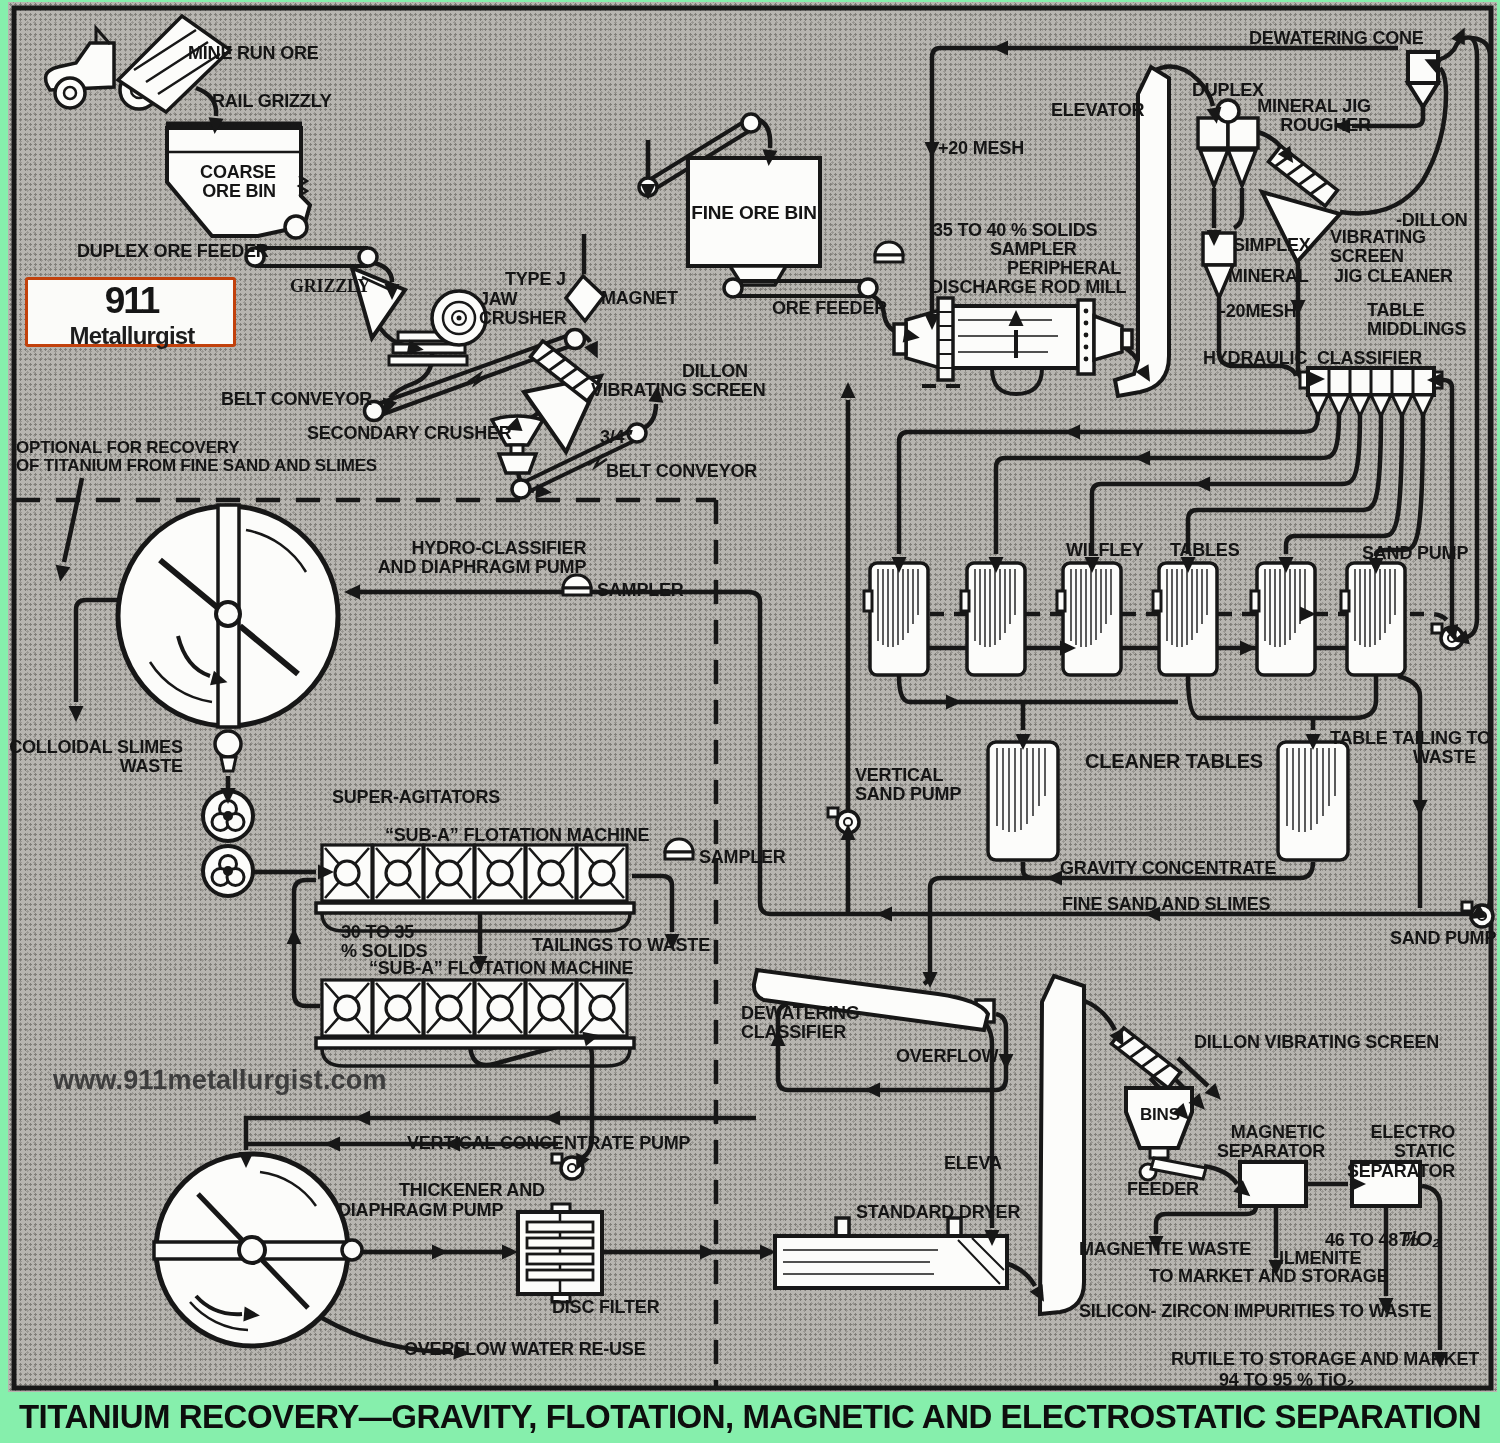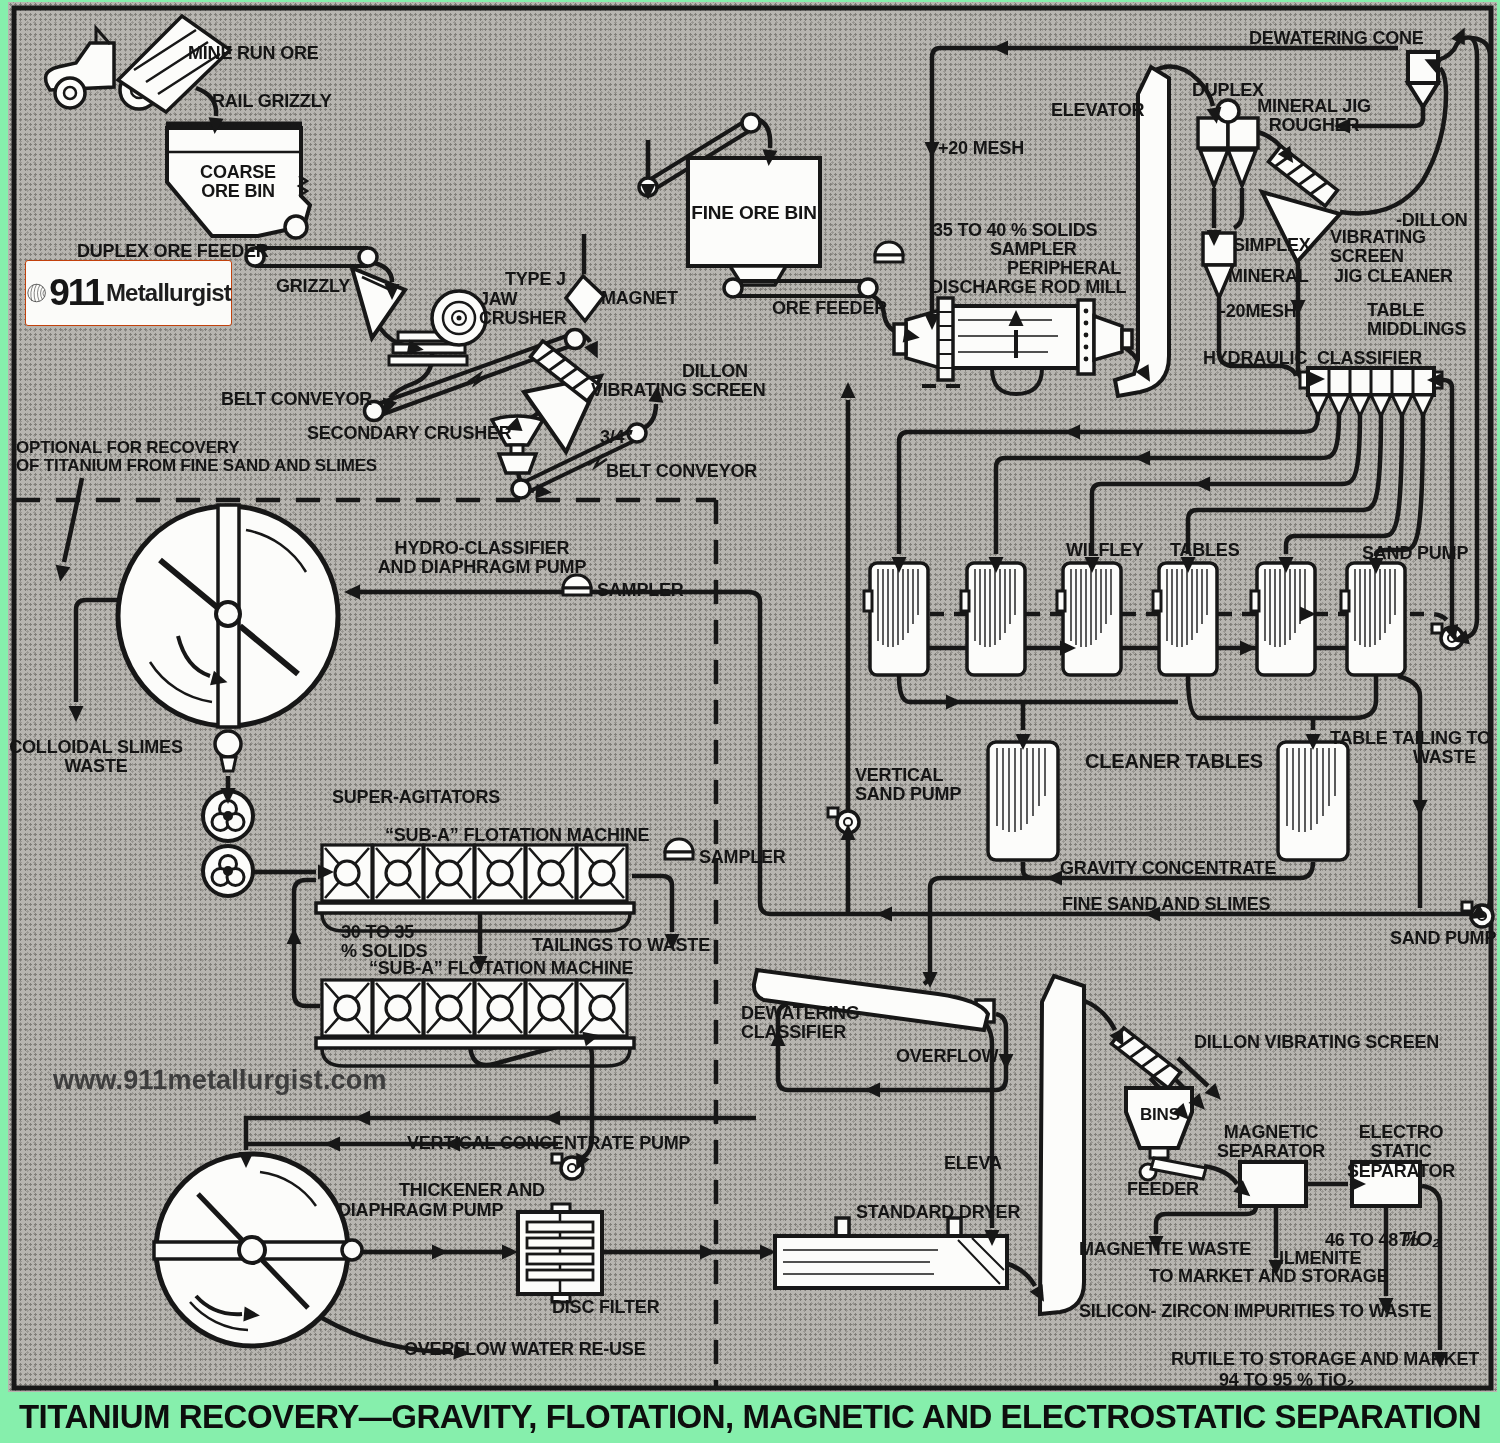--- a/index.html
+++ b/index.html
@@ -8,30 +8,30 @@
   
   #plate{position:absolute;left:8px;top:2px;width:1489px;height:1390px;
          background-color:#b7b5b0;
          background-image:radial-gradient(#807e79 1px,rgba(0,0,0,0) 1.35px),
                           radial-gradient(#9a9893 1px,rgba(0,0,0,0) 1.3px);
          background-size:5px 5px,7px 7px;background-position:0 0,2px 3px;}
   #flow-svg{position:absolute;left:0;top:0;width:1500px;height:1443px;}
   #labels{position:absolute;left:0;top:0;width:1500px;height:1443px;pointer-events:none;}
   .lbl{position:absolute;color:#151515;font-weight:700;line-height:1.08;
        letter-spacing:-0.2px;white-space:pre-line;text-align:left;}
-  .lbl.center{transform:translateX(-50%);text-align:center;}
+  .lbl.center{transform:translateX(-50%);text-align:right;}
   .lbl.watermark{color:#3d3d3d;font-weight:700;letter-spacing:0.2px;}
   .lbl.tio2{font-family:Liberation Sans, sans-serif;font-style:italic;font-weight:700;text-align:center;}
   #title{position:absolute;left:403px;top:8px;width:382px;height:74px;
          background:#f7f6f3;color:#121212;font-weight:900;font-size:64px;
          letter-spacing:1px;text-align:center;line-height:72px;}
   #caption{position:absolute;left:0;top:1398px;width:1500px;text-align:center;
            color:#0e0e0e;font-weight:900;font-size:33px;letter-spacing:-0.5px;}
-  #logo{position:absolute;left:25px;top:260px;width:205px;height:64px;background:#fbfbf9;
-        border:1px solid #c2410c;border-radius:3px;display:flex;align-items:center;}
+  #logo{position:absolute;left:25px;top:277px;width:205px;height:64px;background:#fbfbf9;
+        border:3px solid #c2410c;border-radius:3px;display:flex;align-items:center;flex-direction:column;}
   #logo .num{font-size:37px;font-weight:900;color:#161616;letter-spacing:-2px;margin-left:2px;}
   #logo .name{font-size:24px;font-weight:700;color:#1d1d1d;letter-spacing:-0.8px;margin-left:3px;}
   .ink{stroke:#171717;fill:none;stroke-width:4.5;}
 </style>
 </head>
 <body>
 
 <div id="stage">
   <div id="plate"></div>
 
@@ -495,21 +495,21 @@
         <path d="M0,-7.5 L16,0 L0,7.5 Z" transform="translate(212,678) rotate(15)"></path>
       </g>
   </svg>
 
   <div id="labels">
       <div class="lbl" style="left: 188px; top: 44px; font-size: 18px;">MINE RUN ORE</div>
       <div class="lbl" style="left: 212px; top: 92px; font-size: 18px;">RAIL GRIZZLY</div>
       <div class="lbl center" style="left: 238px; top: 163px; font-size: 18px;">COARSE
 ORE BIN</div>
       <div class="lbl" style="left: 77px; top: 242px; font-size: 18px;">DUPLEX ORE FEEDER</div>
-      <div class="lbl" style="left: 276px; top: 277px; font-size: 18px;">GRIZZLY</div>
+      <div class="lbl" style="left: 290px; top: 277px; font-size: 18px; font-family: Liberation Serif, serif;">GRIZZLY</div>
       <div class="lbl" style="left: 505px; top: 270px; font-size: 18px;">TYPE J</div>
       <div class="lbl" style="left: 479px; top: 290px; font-size: 18px;">JAW
 CRUSHER</div>
       <div class="lbl" style="left: 601px; top: 289px; font-size: 18px;">MAGNET</div>
       <div class="lbl" style="left: 221px; top: 390px; font-size: 18px;">BELT CONVEYOR</div>
       <div class="lbl" style="left: 307px; top: 424px; font-size: 18px;">SECONDARY CRUSHER</div>
       <div class="lbl" style="left: 682px; top: 362px; font-size: 18px;">DILLON</div>
       <div class="lbl" style="left: 591px; top: 381px; font-size: 18px;">VIBRATING SCREEN</div>
       <div class="lbl" style="left: 600px; top: 428px; font-size: 18px;">3/4″</div>
       <div class="lbl" style="left: 606px; top: 462px; font-size: 18px;">BELT CONVEYOR</div>

